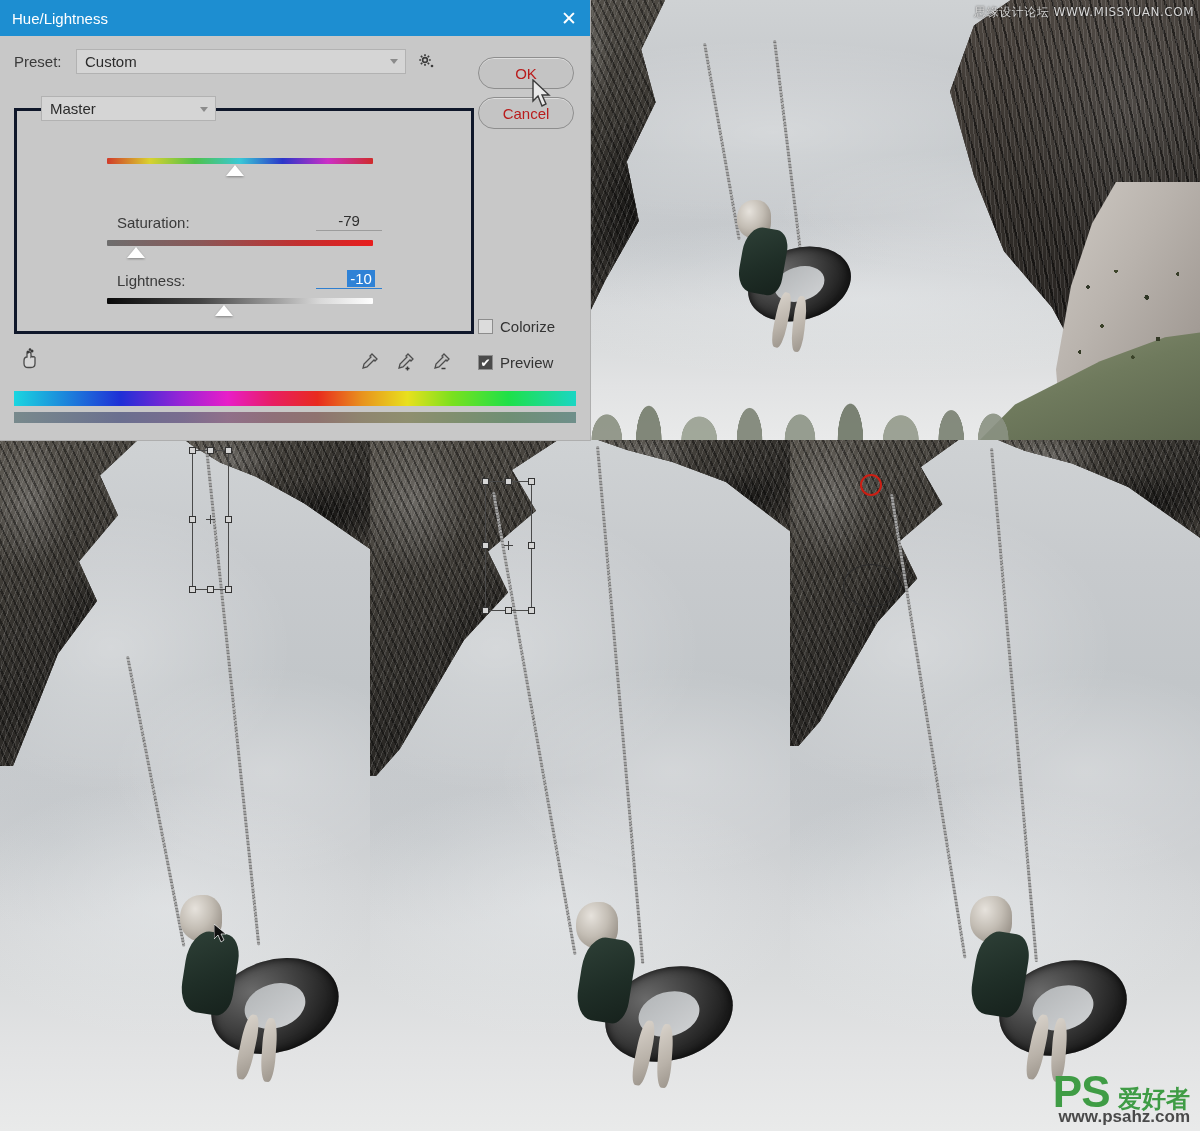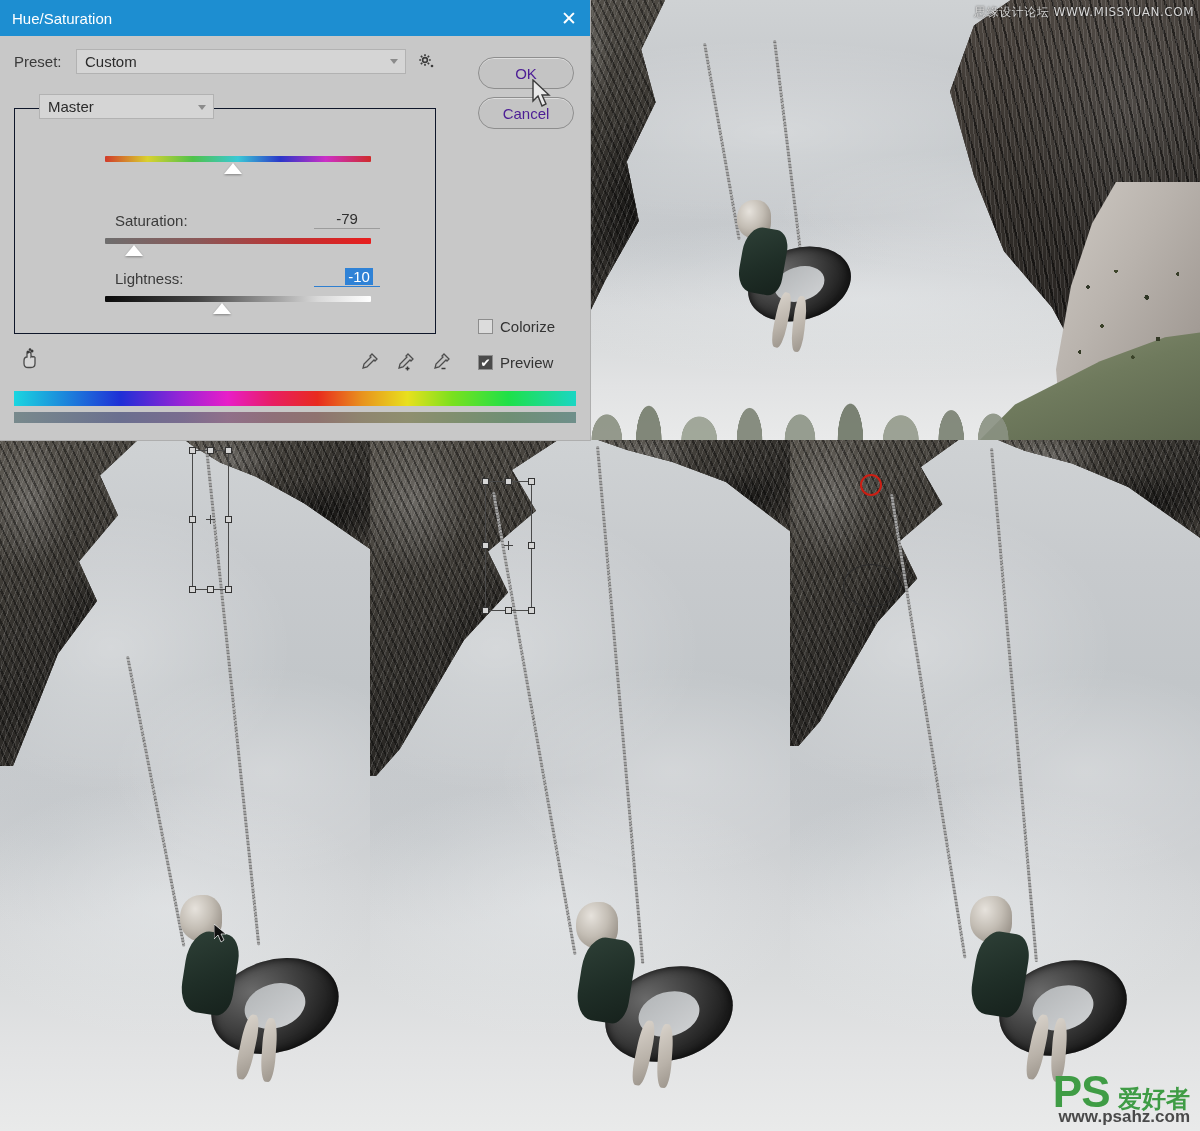--- a/index.html
+++ b/index.html
@@ -258,29 +258,29 @@
     display: flex; align-items: center; color: #3c3c3c;
     font-size: 15px;
   }
 
   #btn-col { position: absolute; left: 478px; top: 57px; }
   .pill {
     width: 96px; height: 32px;
     border: 1px solid #8e8e8e; border-radius: 16px;
     background: #c4c4c4;
     display: flex; align-items: center; justify-content: center;
-    font-size: 15px; color: #4c1d95; cursor: pointer;
+    font-size: 15px; color: #b91c1c; cursor: pointer;
     margin-bottom: 8px;
     box-shadow: inset 0 1px 0 rgba(255,255,255,.45);
   }
 
   #channel-box {
     position: absolute; left: 14px; top: 108px;
-    width: 422px; height: 226px;
-    border: 1px solid #0f172a;
+    width: 460px; height: 226px;
+    border: 3px solid #0f172a;
   }
   #channel-select {
     position: absolute; left: 24px; top: -15px;
     width: 175px; height: 25px;
     background: #d5d5d5; border: 1px solid #b2b2b2;
     display: flex; align-items: center; padding: 0 8px;
     font-size: 15px; color: #2b2b2b;
   }
   #channel-select .chev {
     position: absolute; right: 7px; top: 50%; margin-top: -2px;
@@ -502,21 +502,21 @@
         <span class="ps">PS</span>
         <span class="cn">爱好者</span>
       </div>
       <div class="url">www.psahz.com</div>
     </div>
   </div>
 
   <div id="dialog">
 
     <div id="titlebar">
-      <span class="t">Hue/Saturation</span>
+      <span class="t">Hue/Lightness</span>
       <span id="close-btn">✕</span>
     </div>
 
     <div class="row-preset">
       <span class="lbl">Preset:</span>
       <div id="preset-select">
         <span>Custom</span>
         <span class="chev"></span>
       </div>
       <div id="preset-gear">

